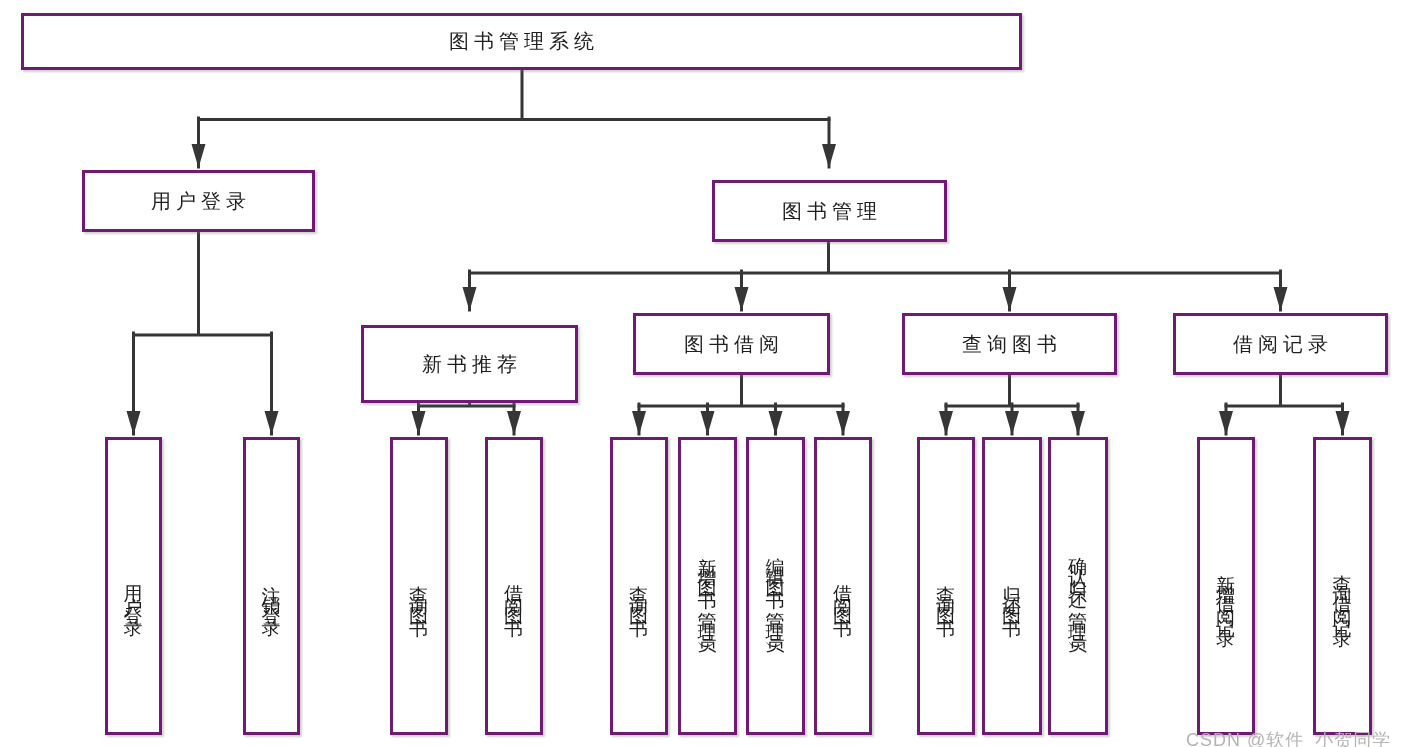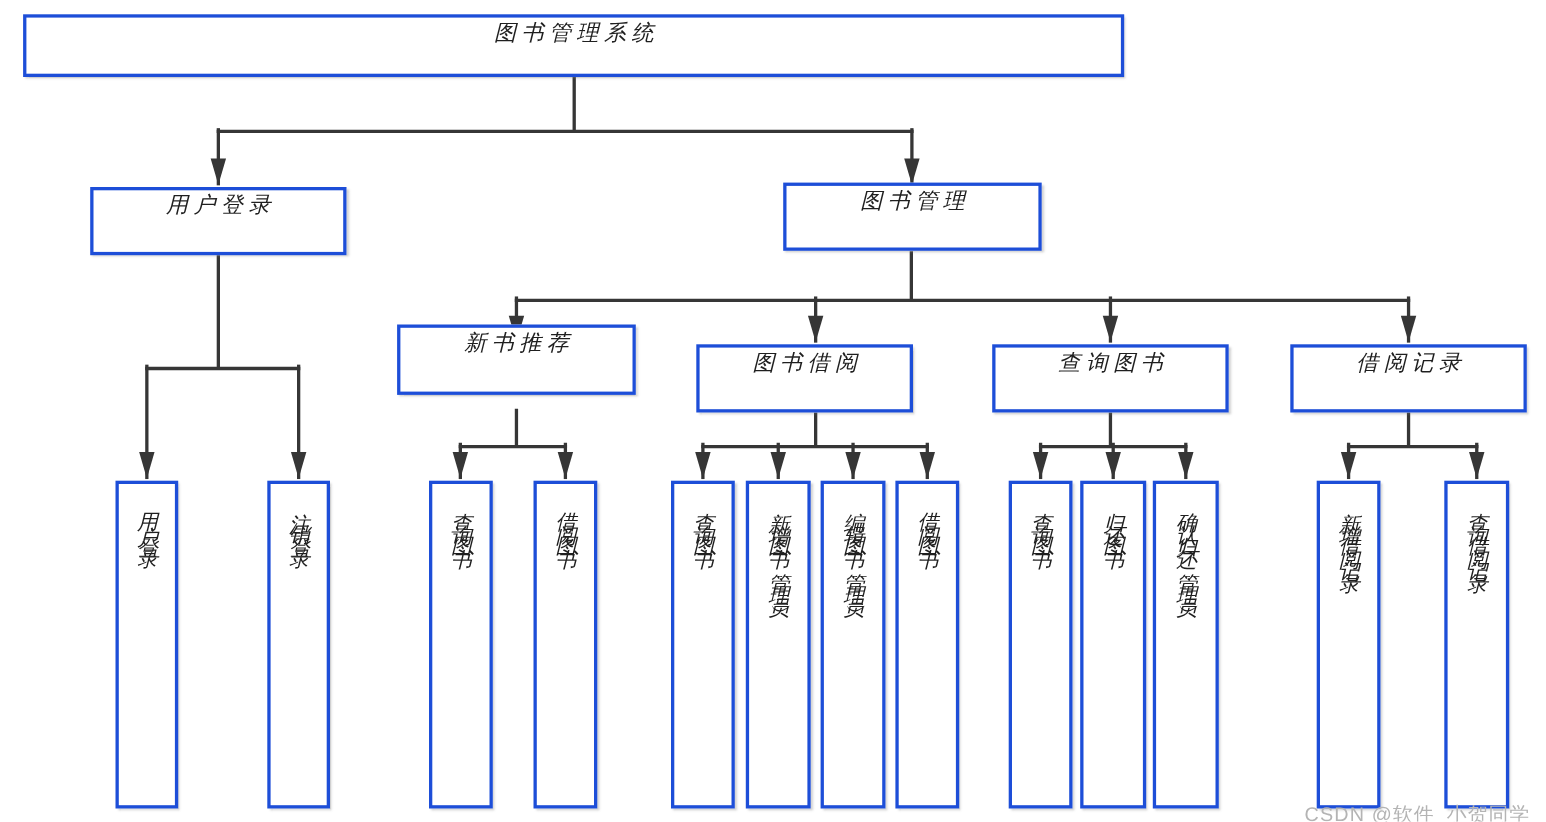--- a/index.html
+++ b/index.html
@@ -20,27 +20,26 @@
     position: absolute;
     left: 0;
     top: 0;
     z-index: 0;
     pointer-events: none;
   }
   .box {
     position: absolute;
     box-sizing: border-box;
     background: #ffffff;
-    border: 3px solid #1d4ed8;
+    border: 3px solid #701a75;
     display: flex;
-    align-items: flex-start;
+    align-items: center;
     justify-content: center;
     z-index: 1;
     box-shadow: 2px 2px 2px rgba(120,120,120,0.35);
-    font-style: italic;
   }
   .hlabel {
     font-size: 20px;
     letter-spacing: 5px;
     text-indent: 5px; 
     white-space: nowrap;
     color: #1f1f1f;
   }
   .vlabel {
     writing-mode: vertical-rl;
@@ -112,25 +111,25 @@
     </g>
   </svg>
 
   <div class="box" style="left:21px;top:13px;width:1001px;height:57px">
     <span class="hlabel">图书管理系统</span>
   </div>
 
   <div class="box" style="left:82px;top:170px;width:233px;height:62px">
     <span class="hlabel">用户登录</span>
   </div>
-  <div class="box" style="left:712px;top:166px;width:235px;height:62px">
+  <div class="box" style="left:712px;top:180px;width:235px;height:62px">
     <span class="hlabel">图书管理</span>
   </div>
 
-  <div class="box" style="left:361px;top:295px;width:217px;height:64px">
+  <div class="box" style="left:361px;top:325px;width:217px;height:78px">
     <span class="hlabel">新书推荐</span>
   </div>
   <div class="box" style="left:633px;top:313px;width:197px;height:62px">
     <span class="hlabel">图书借阅</span>
   </div>
   <div class="box" style="left:902px;top:313px;width:215px;height:62px">
     <span class="hlabel">查询图书</span>
   </div>
   <div class="box" style="left:1173px;top:313px;width:215px;height:62px">
     <span class="hlabel">借阅记录</span>

